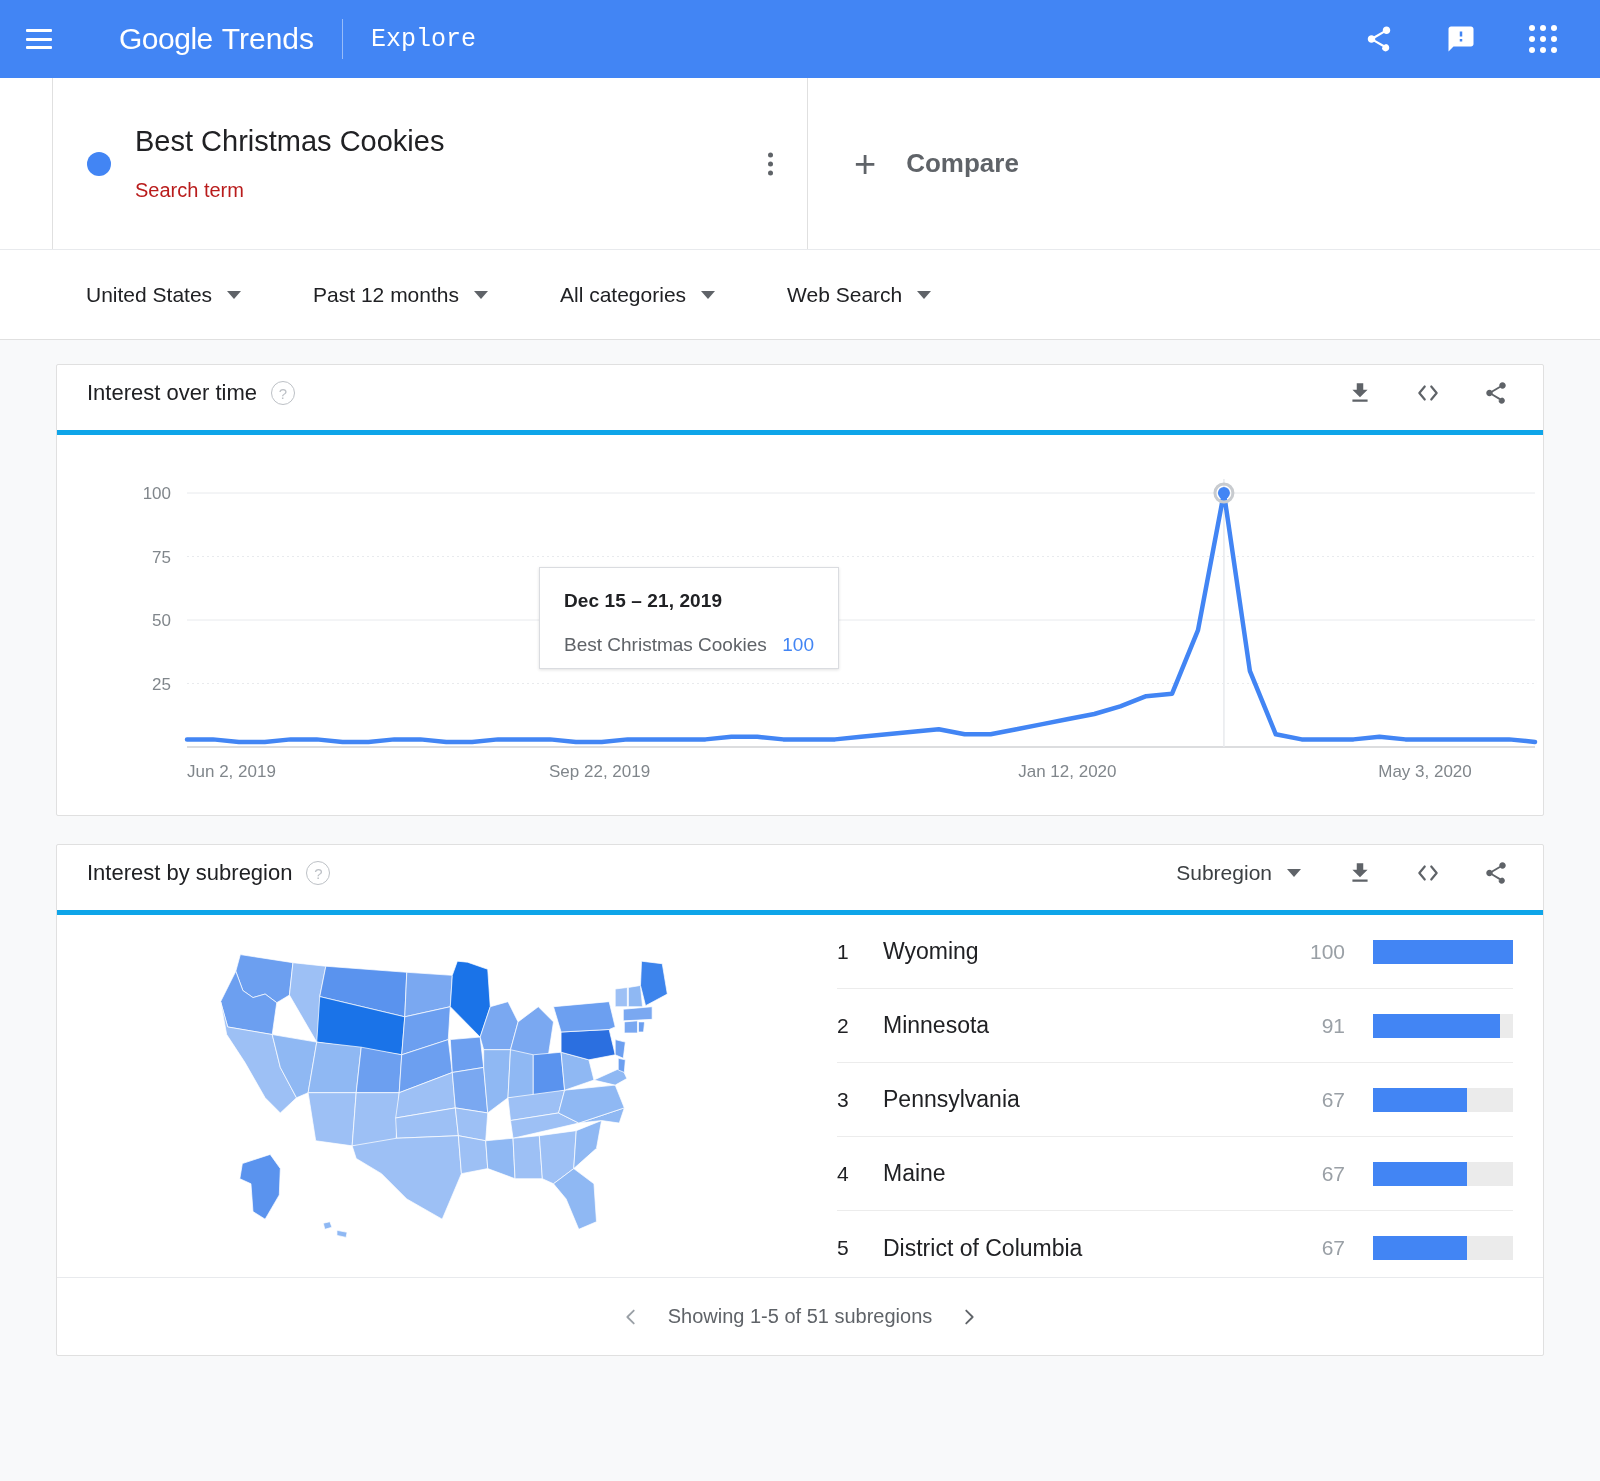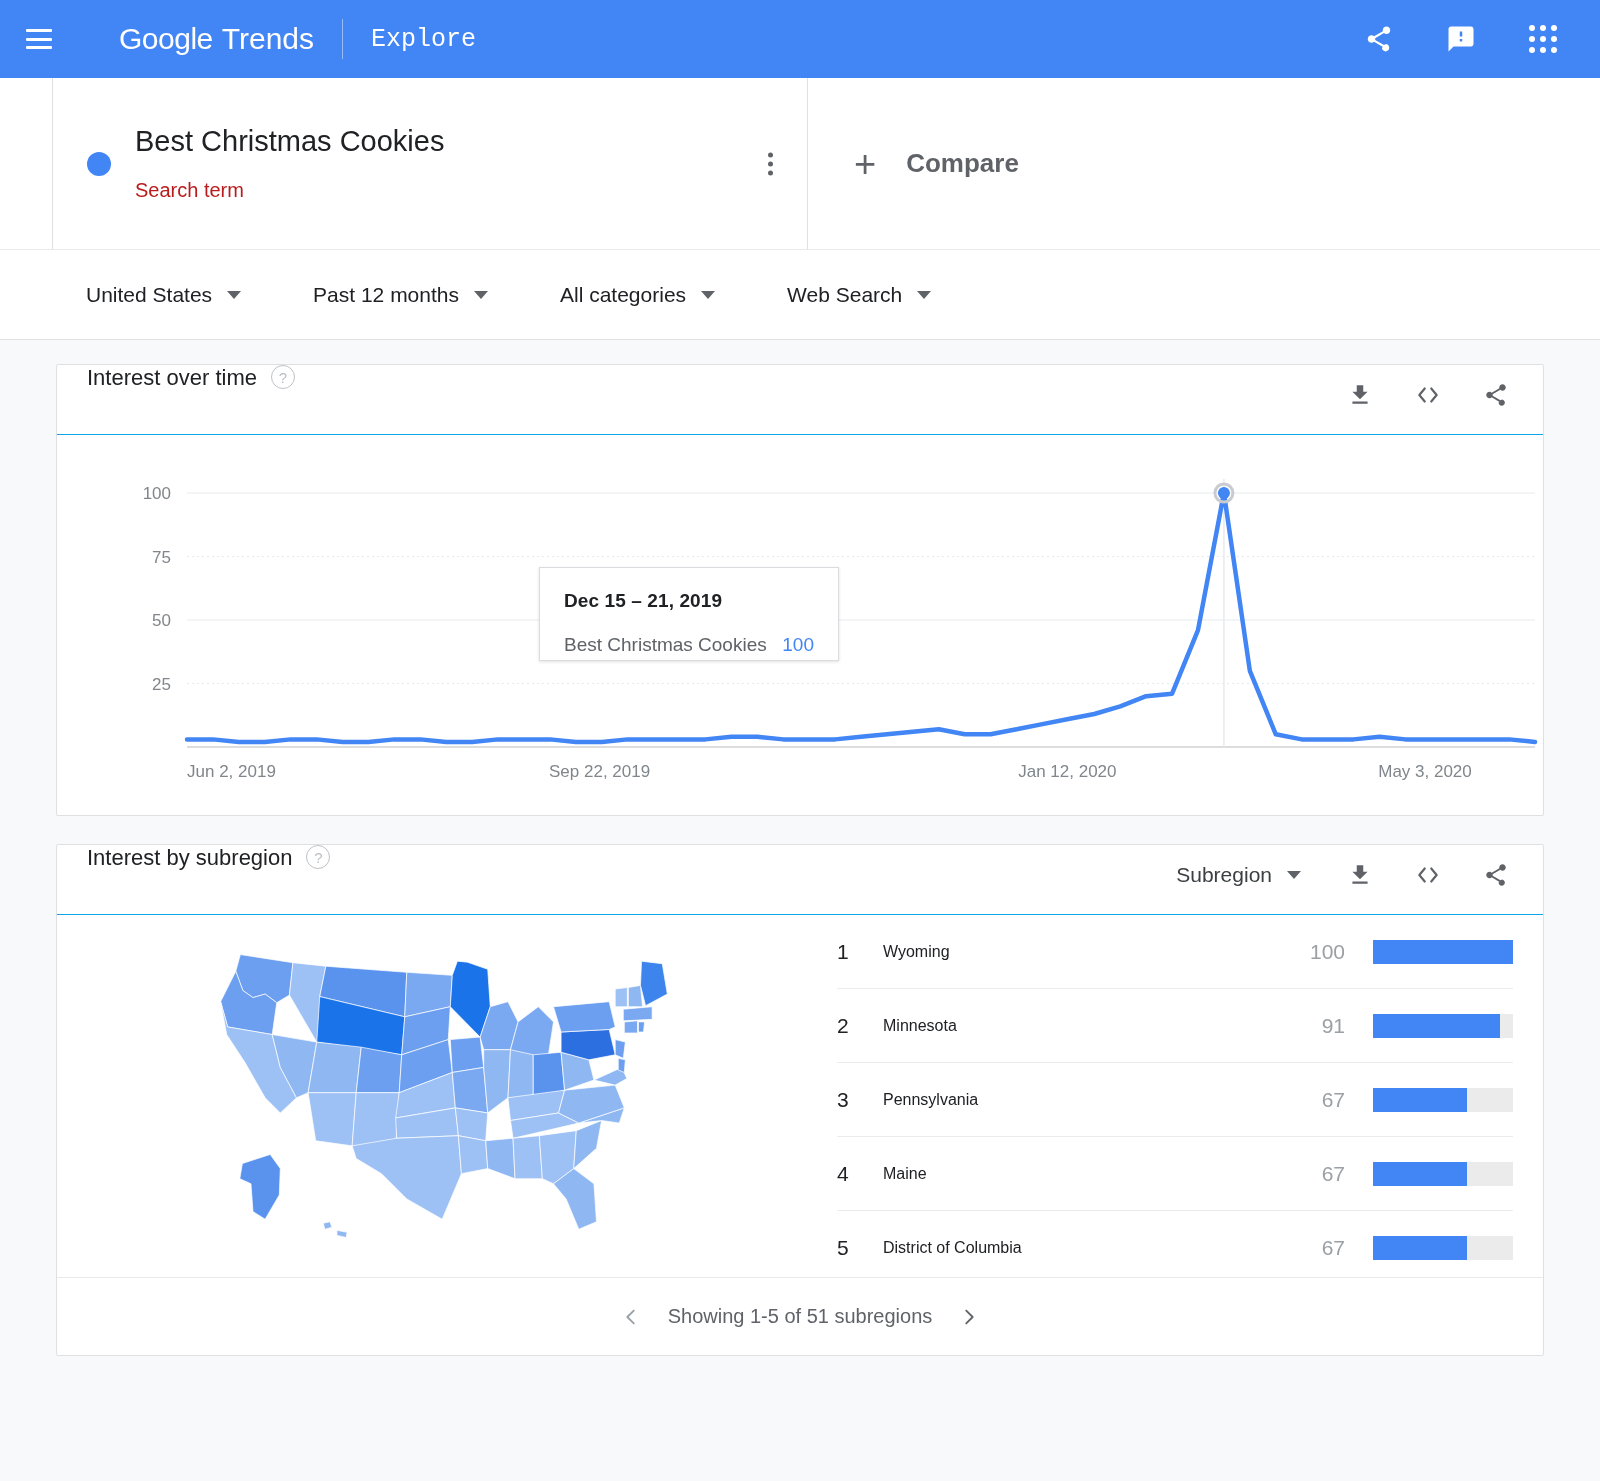--- a/index.html
+++ b/index.html
@@ -52,53 +52,53 @@
   .filters { height: 90px; display:flex; align-items:center; padding-left: 86px; gap: 0;
     border-bottom:1px solid #e0e0e0; background:#fff; }
   .filter { display:flex; align-items:center; cursor:pointer; margin-right: 72px; }
   .filter span { font-size: 21px; color:#202124; }
   .caret { width:0; height:0; border-left:7px solid transparent; border-right:7px solid transparent;
     border-top:8px solid #5f6368; margin-left: 15px; }
 
   
   .content { background:#f8f9fa; padding: 24px 56px 0 56px; height: calc(1481px - 78px - 172px - 90px); }
   .card { background:#fff; border:1px solid #e0e0e0; border-radius:2px; }
-  .card-head { height: 70px; display:flex; padding: 0 30px 9px 30px;
-    border-bottom:1px solid #0ea5e9; }
+  .card-head { height: 70px; display:flex; align-items:center; padding: 0 30px 9px 30px;
+    border-bottom:5px solid #0ea5e9; }
   .card-title { font-size: 22px; color:#202124; font-weight:400; }
   .help { width:24px; height:24px; border:1.6px solid #bdc1c6; border-radius:50%;
     display:flex; align-items:center; justify-content:center; color:#bdc1c6; font-size:15px;
     margin-left: 14px; cursor:pointer; flex:none; }
   .head-actions { margin-left:auto; display:flex; align-items:center; gap: 34px; }
   .select-inline { display:flex; align-items:center; cursor:pointer; margin-right: 8px;}
   .select-inline span { font-size:21px; color:#3c4043; }
 
   
   .chart-body { position:relative; height: 380px; }
   .chart-svg { display:block; }
   .tick-y { font-size: 17px; fill:#80868b; text-anchor:end; font-family:"Liberation Sans", sans-serif;}
   .tick-x { font-size: 17px; fill:#80868b; font-family:"Liberation Sans", sans-serif;}
   .tooltip {
     position:absolute; left: 482px; top: 132px; width: 300px;
     background:#fff; border:1px solid #dadce0; box-shadow: 0 1px 3px rgba(0,0,0,.12);
-    padding: 22px 24px 4px 24px;
+    padding: 22px 24px 12px 24px;
   }
   .tt-date { font-size: 19px; color:#202124; font-weight:700; letter-spacing:0.1px;}
   .tt-row { display:flex; align-items:center; margin-top: 22px; }
   .tt-name { font-size: 19px; color:#5f6368; }
   .tt-val { margin-left:auto; font-size: 19px; color:#4285f4; }
 
   
   .sub-body { display:flex; height: 362px; }
   .map-wrap { width: 780px; display:flex; align-items:center; justify-content:center; }
   .list-wrap { flex:1; padding-right: 30px; }
   .row { display:flex; align-items:center; height: 74px; border-bottom:1px solid #ececec; }
   .row:last-child { border-bottom:none; }
   .rank { width: 46px; font-size: 21px; color:#202124; }
-  .rname { font-size: 16px; color:#202124; }
+  .rname { font-size: 23px; color:#202124; }
   .rval { margin-left:auto; font-size: 21px; color:#9aa0a6; margin-right: 28px; }
   .track { width: 140px; height: 24px; background:#ebebeb; flex:none; }
   .fill { height:100%; background:#4285f4; }
   .pager { height: 78px; display:flex; align-items:center; justify-content:center;
     border-top:1px solid #e8eaed; gap: 26px; text-align: center; }
   .pager-label { font-size: 20px; color:#5f6368; }
   .chev { cursor:pointer; color:#9aa0a6; display:flex; }
 </style>
 </head>
 <body>

